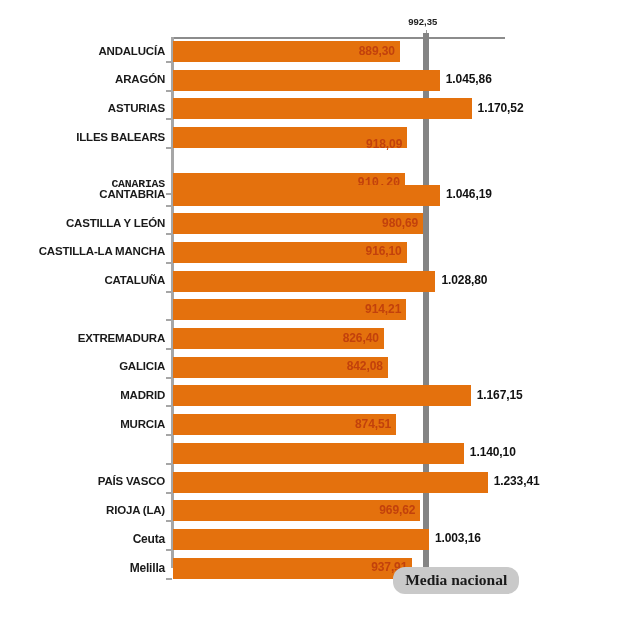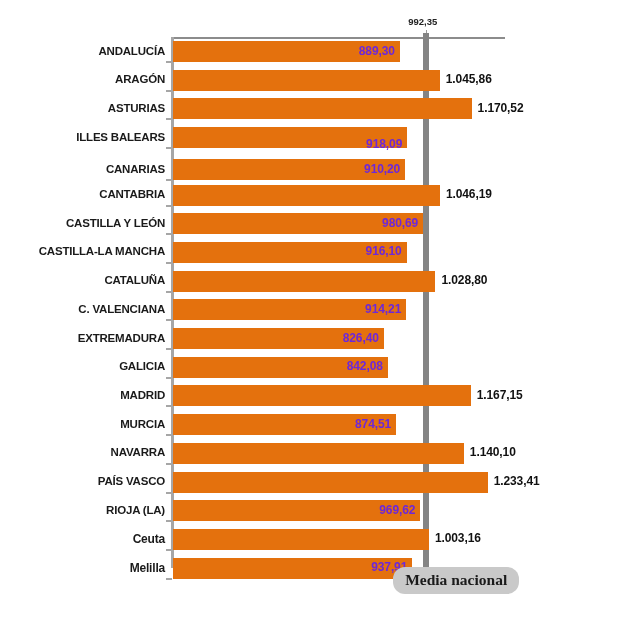--- a/index.html
+++ b/index.html
@@ -119,21 +119,21 @@
   }
   .bar-value {
     position: absolute;
     font-size: 12px;
     font-weight: 700;
     color: #111111;
     white-space: nowrap;
     letter-spacing: -0.1px;
   }
   .bar-value.inside {
-    color: #6d28d9;
+    color: #c2410c;
   }
 </style>
 </head>
 <body>
 
 <div id="chart-root">
   <div class="plot-area">
 
     <div class="top-axis"></div>
     <div class="y-axis"></div>
@@ -160,21 +160,21 @@
           <div class="tick" style="top: 20px;"></div>
           <div class="bar" style="top: 0px; width: 298.6px; height: 21px; background: rgb(228, 113, 13);"></div>
           <div class="bar-value" style="top: 2.5px; left: 477.6px;">1.170,52</div>
         </div>
         <div class="row" style="top: 127.1px; height: 21px;">
           <div class="cat-label" style="top: 3.5px; right: 456px;">ILLES BALEARS</div>
           <div class="tick" style="top: 20px;"></div>
           <div class="bar" style="top: 0px; width: 234.205px; height: 21px; background: rgb(228, 113, 13);"></div>
           <div class="bar-value inside" style="top: 10px; left: auto; right: 218.795px;">918,09</div>
         </div>
-        <div class="row" style="top: 159px; height: 21px;">
+        <div class="row" style="top: 173px; height: 21px; font-family: Liberation Mono, monospace;">
           <div class="cat-label" style="top: 3.5px; right: 456px;">CANARIAS</div>
           <div class="tick" style="top: 20px;"></div>
           <div class="bar" style="top: 0px; width: 232.192px; height: 21px; background: rgb(228, 113, 13);"></div>
           <div class="bar-value inside" style="top: 2.5px; left: auto; right: 220.808px;">910,20</div>
         </div>
         <div class="row" style="top: 184.5px; height: 21px;">
           <div class="cat-label" style="top: 3.5px; right: 456px;">CANTABRIA</div>
           <div class="tick" style="top: 20px;"></div>
           <div class="bar" style="top: 0px; width: 266.883px; height: 21px; background: rgb(228, 113, 13);"></div>
           <div class="bar-value" style="top: 2.5px; left: 445.883px;">1.046,19</div>
@@ -191,21 +191,20 @@
           <div class="bar" style="top: 0px; width: 233.697px; height: 21px; background: rgb(228, 113, 13);"></div>
           <div class="bar-value inside" style="top: 2.5px; left: auto; right: 219.303px;">916,10</div>
         </div>
         <div class="row" style="top: 270.6px; height: 21px;">
           <div class="cat-label" style="top: 3.5px; right: 456px;">CATALUÑA</div>
           <div class="tick" style="top: 20px;"></div>
           <div class="bar" style="top: 0px; width: 262.447px; height: 21px; background: rgb(228, 113, 13);"></div>
           <div class="bar-value" style="top: 2.5px; left: 441.447px;">1.028,80</div>
         </div>
         <div class="row" style="top: 299.3px; height: 21px;">
-          <div class="cat-label" style="top: 3.5px; right: 456px;">C. VALENCIANA</div>
           <div class="tick" style="top: 20px;"></div>
           <div class="bar" style="top: 0px; width: 233.215px; height: 21px; background: rgb(228, 113, 13);"></div>
           <div class="bar-value inside" style="top: 2.5px; left: auto; right: 219.785px;">914,21</div>
         </div>
         <div class="row" style="top: 328px; height: 21px;">
           <div class="cat-label" style="top: 3.5px; right: 456px;">EXTREMADURA</div>
           <div class="tick" style="top: 20px;"></div>
           <div class="bar" style="top: 0px; width: 210.815px; height: 21px; background: rgb(228, 113, 13);"></div>
           <div class="bar-value inside" style="top: 2.5px; left: auto; right: 242.185px;">826,40</div>
         </div>
@@ -221,21 +220,20 @@
           <div class="bar" style="top: 0px; width: 297.74px; height: 21px; background: rgb(228, 113, 13);"></div>
           <div class="bar-value" style="top: 2.5px; left: 476.74px;">1.167,15</div>
         </div>
         <div class="row" style="top: 414.1px; height: 21px;">
           <div class="cat-label" style="top: 3.5px; right: 456px;">MURCIA</div>
           <div class="tick" style="top: 20px;"></div>
           <div class="bar" style="top: 0px; width: 223.088px; height: 21px; background: rgb(228, 113, 13);"></div>
           <div class="bar-value inside" style="top: 2.5px; left: auto; right: 229.912px;">874,51</div>
         </div>
         <div class="row" style="top: 442.8px; height: 21px;">
-          <div class="cat-label" style="top: 3.5px; right: 456px;">NAVARRA</div>
           <div class="tick" style="top: 20px;"></div>
           <div class="bar" style="top: 0px; width: 290.84px; height: 21px; background: rgb(228, 113, 13);"></div>
           <div class="bar-value" style="top: 2.5px; left: 469.84px;">1.140,10</div>
         </div>
         <div class="row" style="top: 471.5px; height: 21px;">
           <div class="cat-label" style="top: 3.5px; right: 456px;">PAÍS VASCO</div>
           <div class="tick" style="top: 20px;"></div>
           <div class="bar" style="top: 0px; width: 314.643px; height: 21px; background: rgb(228, 113, 13);"></div>
           <div class="bar-value" style="top: 2.5px; left: 493.643px;">1.233,41</div>
         </div>

